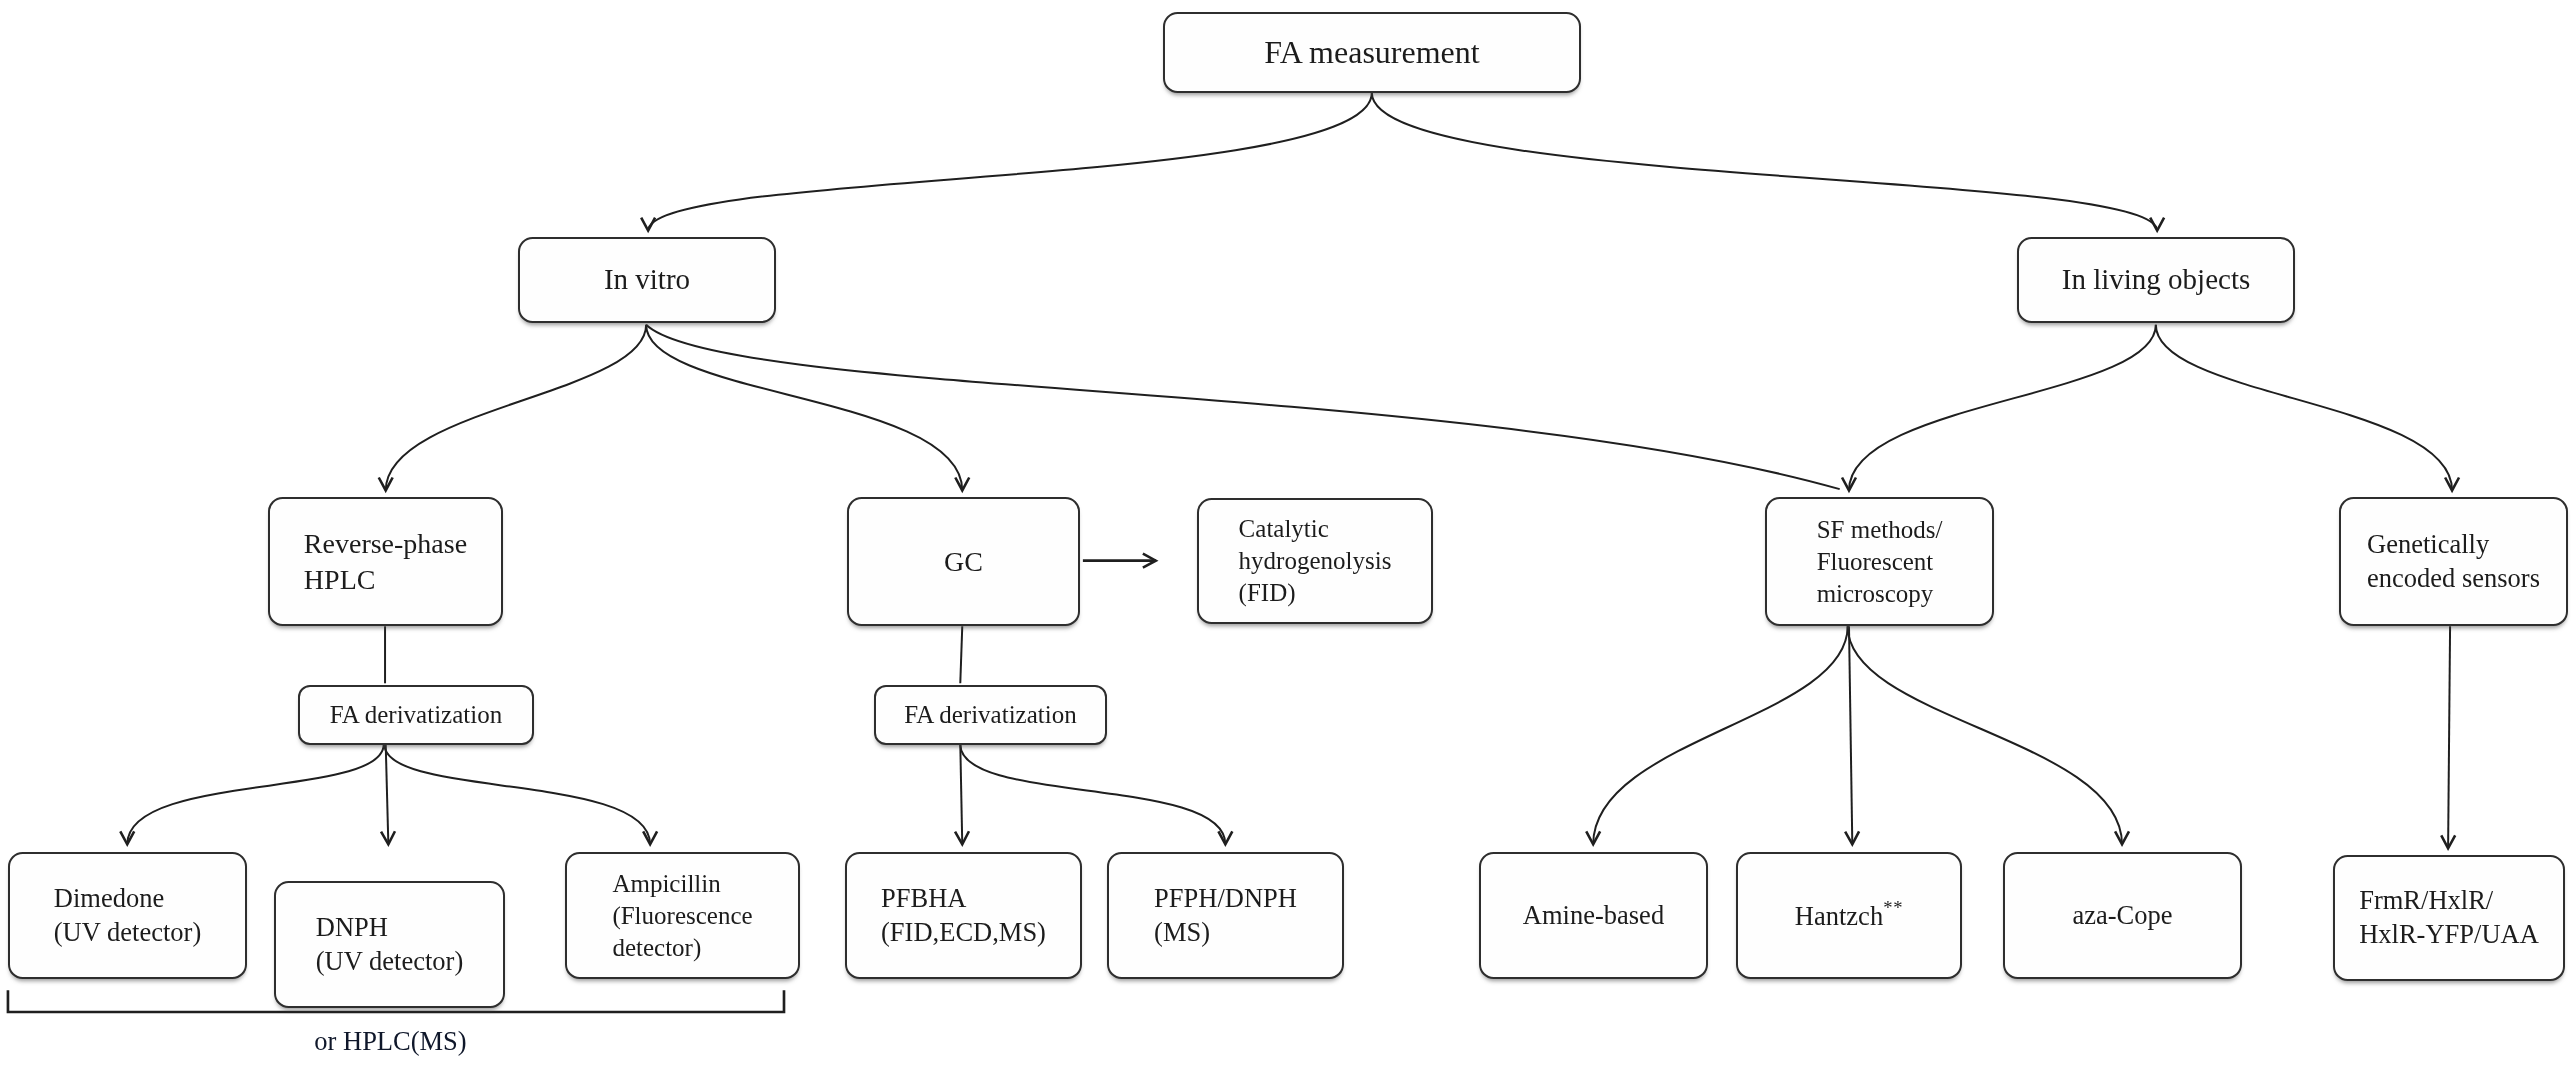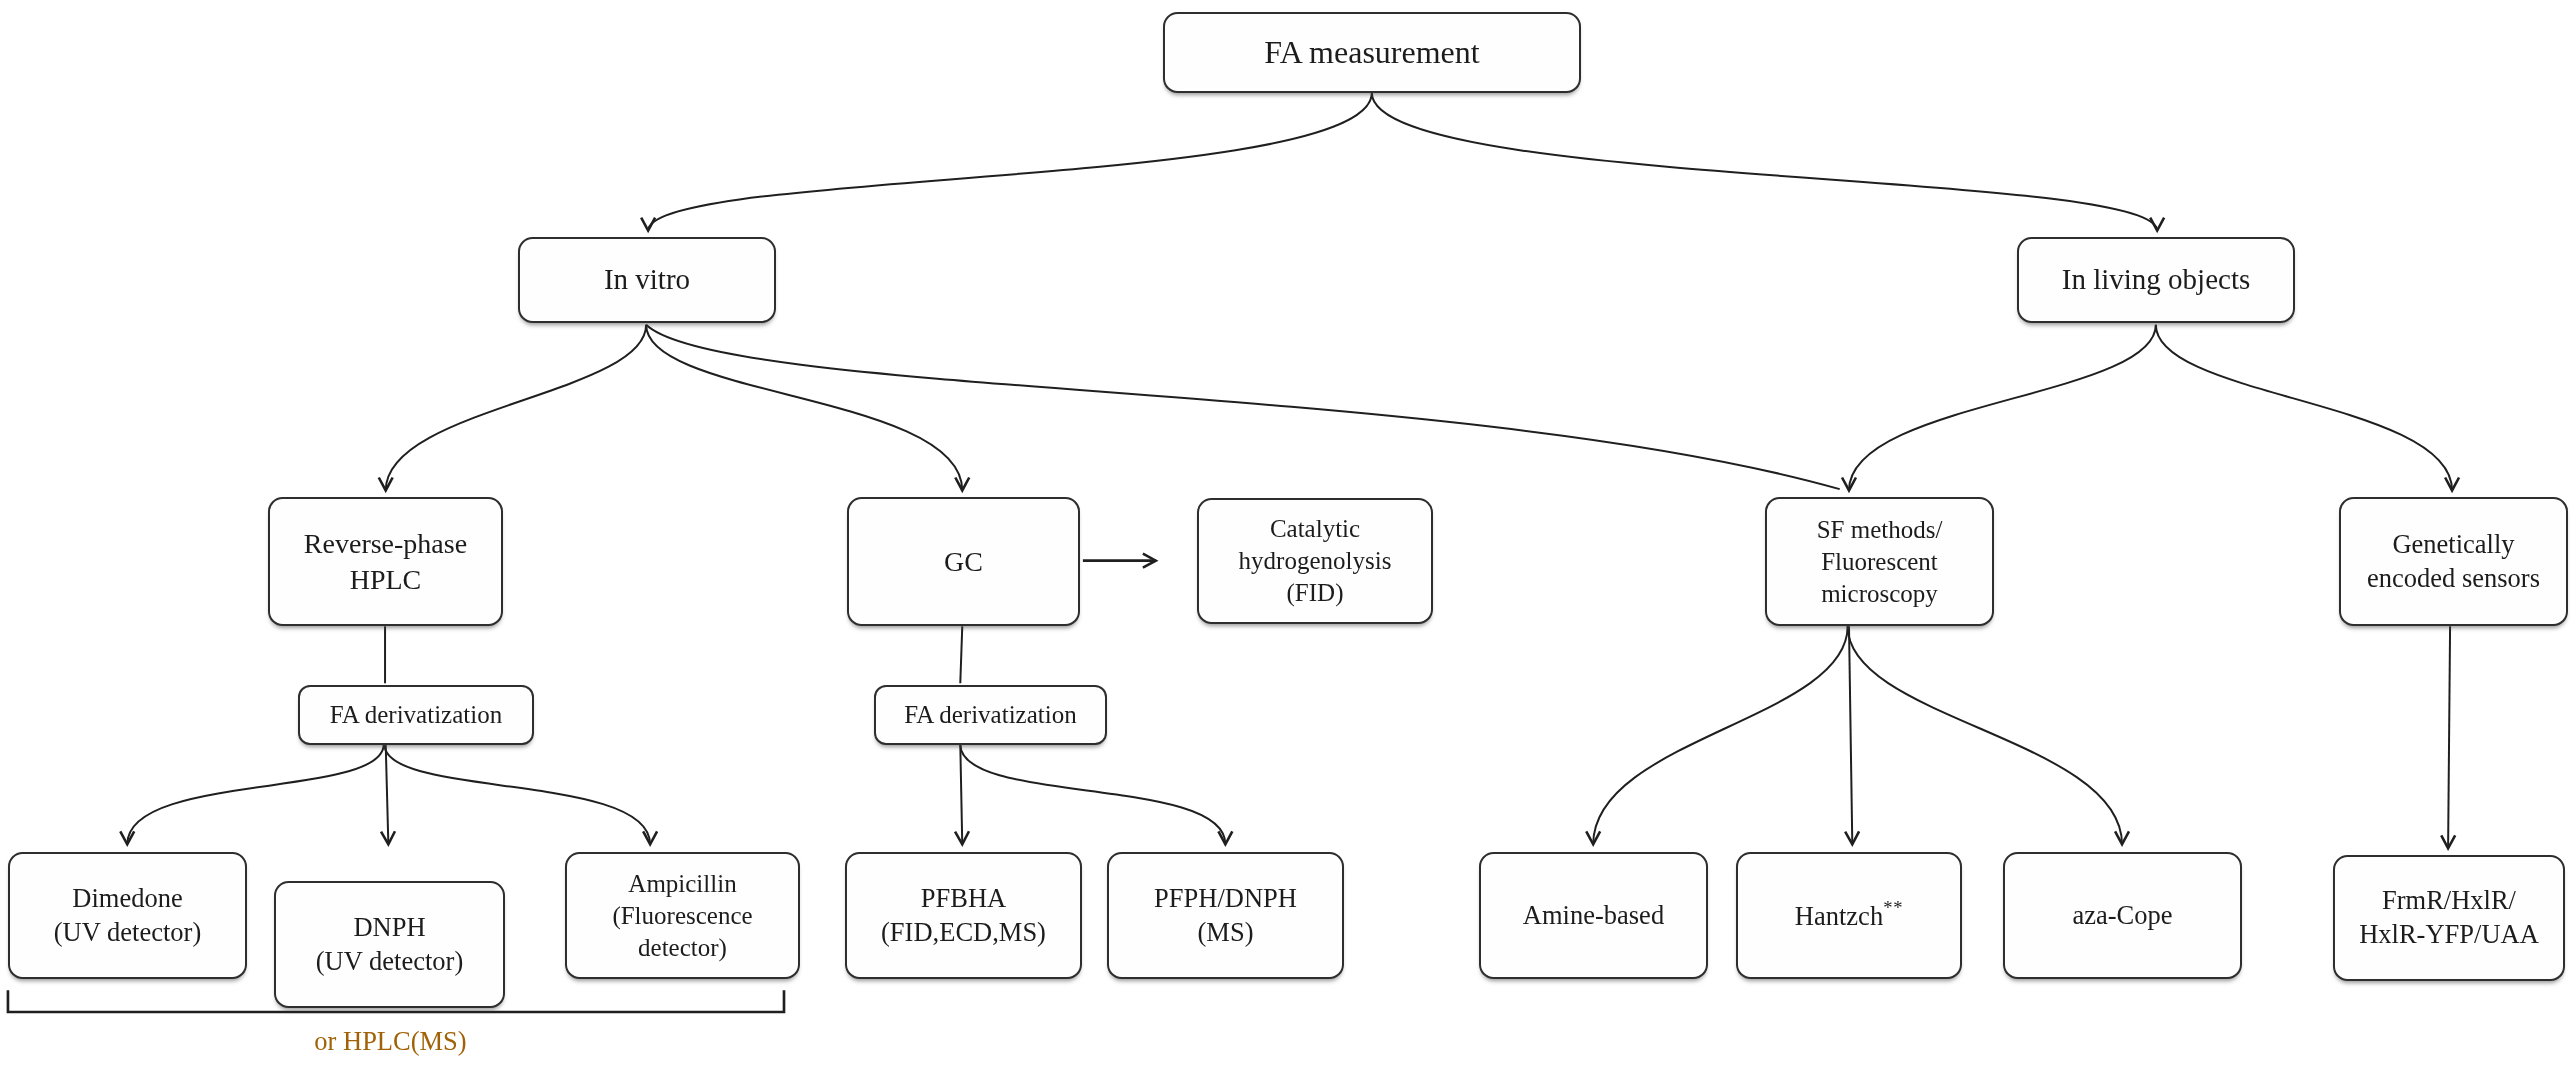--- a/index.html
+++ b/index.html
@@ -13,32 +13,32 @@
   }
   #edges{position:absolute;left:0;top:0;width:100%;height:100%;}
   .node{
     position:absolute;
     box-sizing:border-box;
     background:#fefefe;
     border:2.7px solid #2e2e2e;
     border-radius:14.6px;
     box-shadow:0 4px 4px -2px rgba(70,70,70,.55);
     display:flex;align-items:center;justify-content:center;
-    text-align:center;
+    text-align:left;
   }
   .lbl{white-space:pre-line;line-height:1.28;}
   .fs48{font-size:32px;}
   .fs44{font-size:29px;}
   .fs42{font-size:28px;}
   .fs40{font-size:26.5px;}
   .fs38{font-size:25px;margin-left:32px;}
   sup.stars{font-size:18.6px;position:relative;top:-1.3px;letter-spacing:0.7px;}
   #caption{
     position:absolute;left:258px;top:1026px;width:265px;
-    text-align:center;font-size:26.5px;color:#a16207;
+    text-align:center;font-size:26.5px;color:#0f172a;
   }
 </style>
 </head>
 <body>
 
 <div id="figure">
 
   <svg id="edges" viewBox="0 0 3887 1616" xmlns="http://www.w3.org/2000/svg">
     <defs>
       <marker id="arw" viewBox="0 0 20 20" refX="16" refY="10" markerWidth="30" markerHeight="30" orient="auto" markerUnits="userSpaceOnUse">

